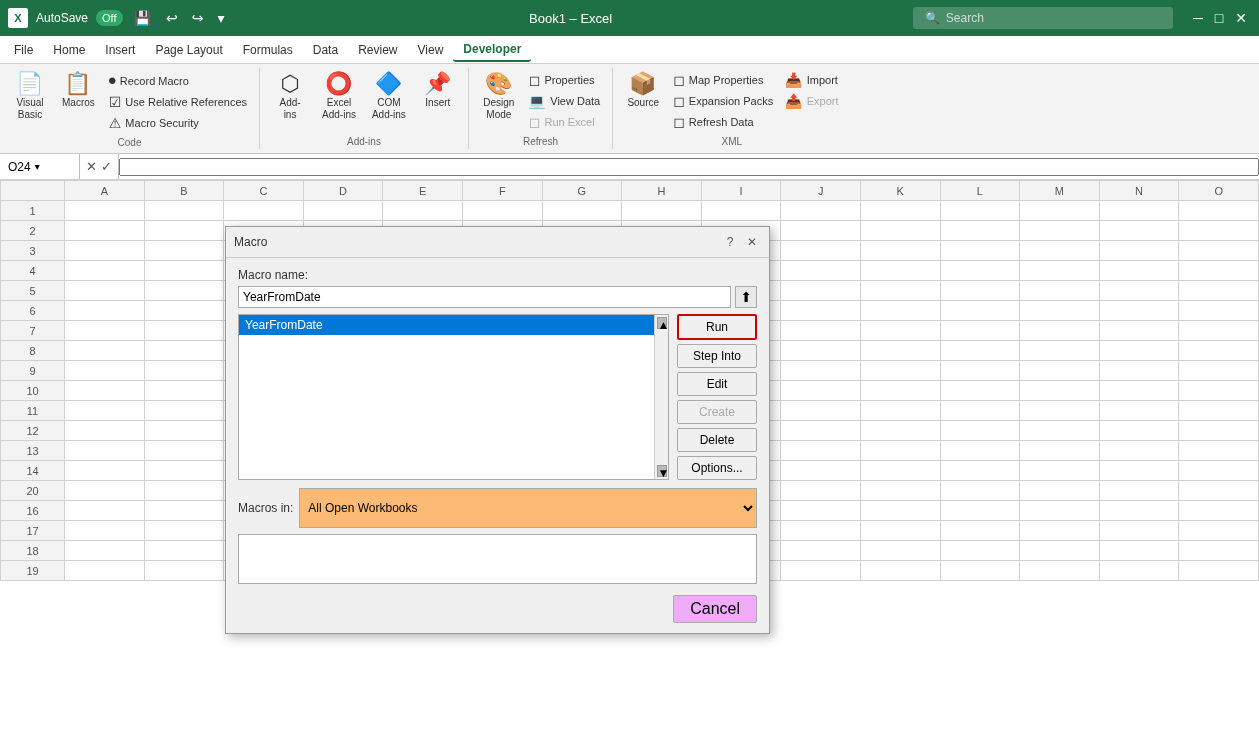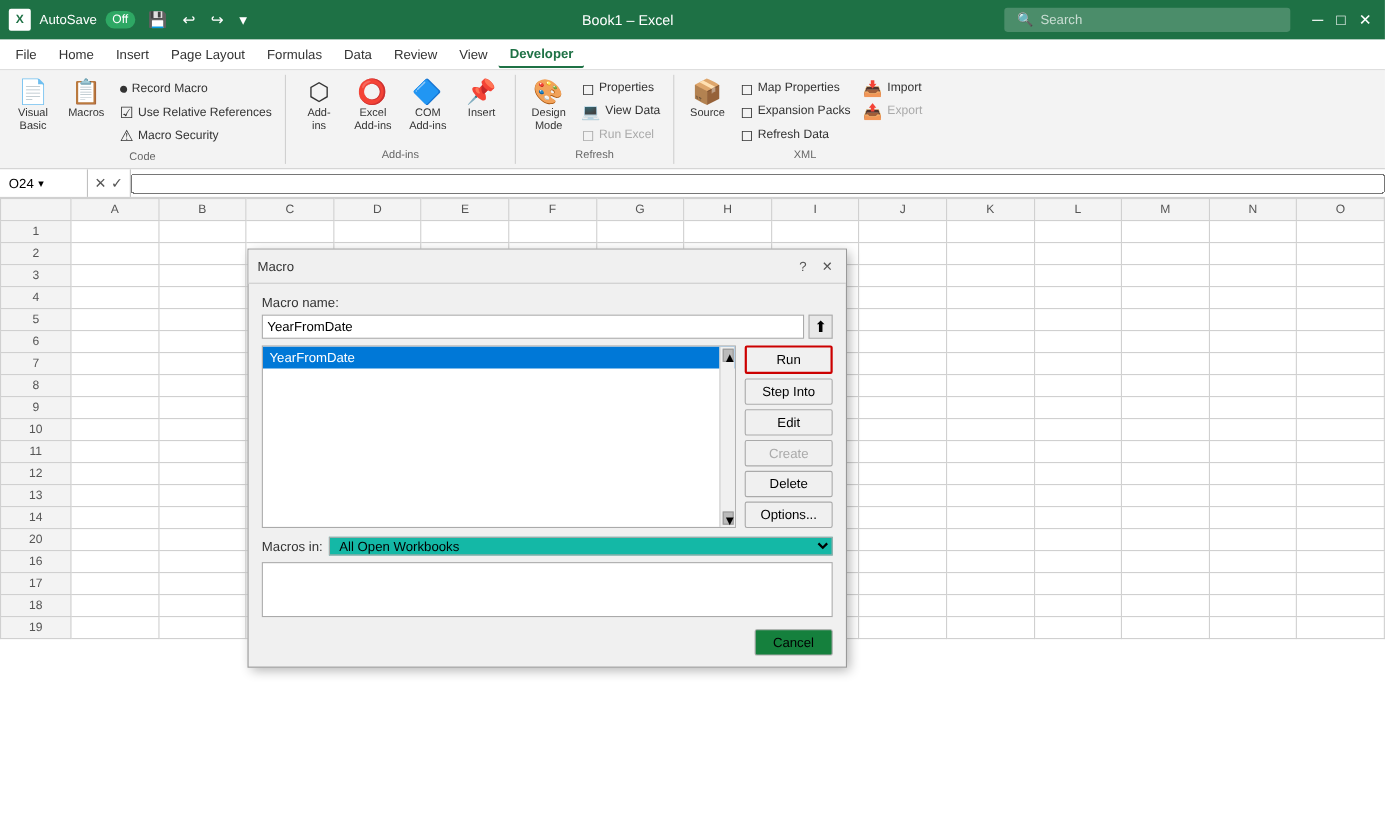--- a/index.html
+++ b/index.html
@@ -206,35 +206,35 @@
     .dialog-btn.primary {
       border: 2px solid #cc0000;
     }
     .dialog-btn.disabled { color: #aaa; cursor: default; }
     .dialog-footer { margin-top: 8px; }
     .macros-in-row {
       display: flex; align-items: center; gap: 6px; margin-bottom: 6px;
     }
     .macros-in-label { font-size: 12px; color: #333; }
     .macros-in-select {
-      flex: 1; height: 17px; border: 1px solid #aaa; font-size: 12px;
-      padding: 0 4px; background: #14b8a6; cursor: pointer;
+      flex: 1; height: 40px; border: 1px solid #aaa; font-size: 12px;
+      padding: 0 4px; background: #fdba74; cursor: pointer;
     }
     .description-label { font-size: 12px; color: #333; margin-bottom: 3px; }
     .description-area {
       width: 100%; height: 50px; border: 1px solid #aaa;
       background: white; font-size: 12px; padding: 3px;
       resize: none; outline: none;
     }
     .dialog-cancel-row {
       display: flex; justify-content: flex-end; margin-top: 8px;
     }
     .cancel-btn {
-      padding: 4px 16px; font-size: 12px; cursor: pointer;
-      background: #15803d; border: 1px solid #aaa; border-radius: 2px;
+      padding: 4px 16px; font-size: 16px; cursor: pointer;
+      background: #f0abfc; border: 1px solid #aaa; border-radius: 2px;
     }
 
     .content-area { display: flex; flex-direction: column; height: calc(750px - 36px - 28px - 90px - 26px); }
     .sheet-container { flex: 1; overflow: auto; position: relative; }
   </style>
 </head>
 <body>
 
 <div class="title-bar">
   <div class="title-bar-logo">

